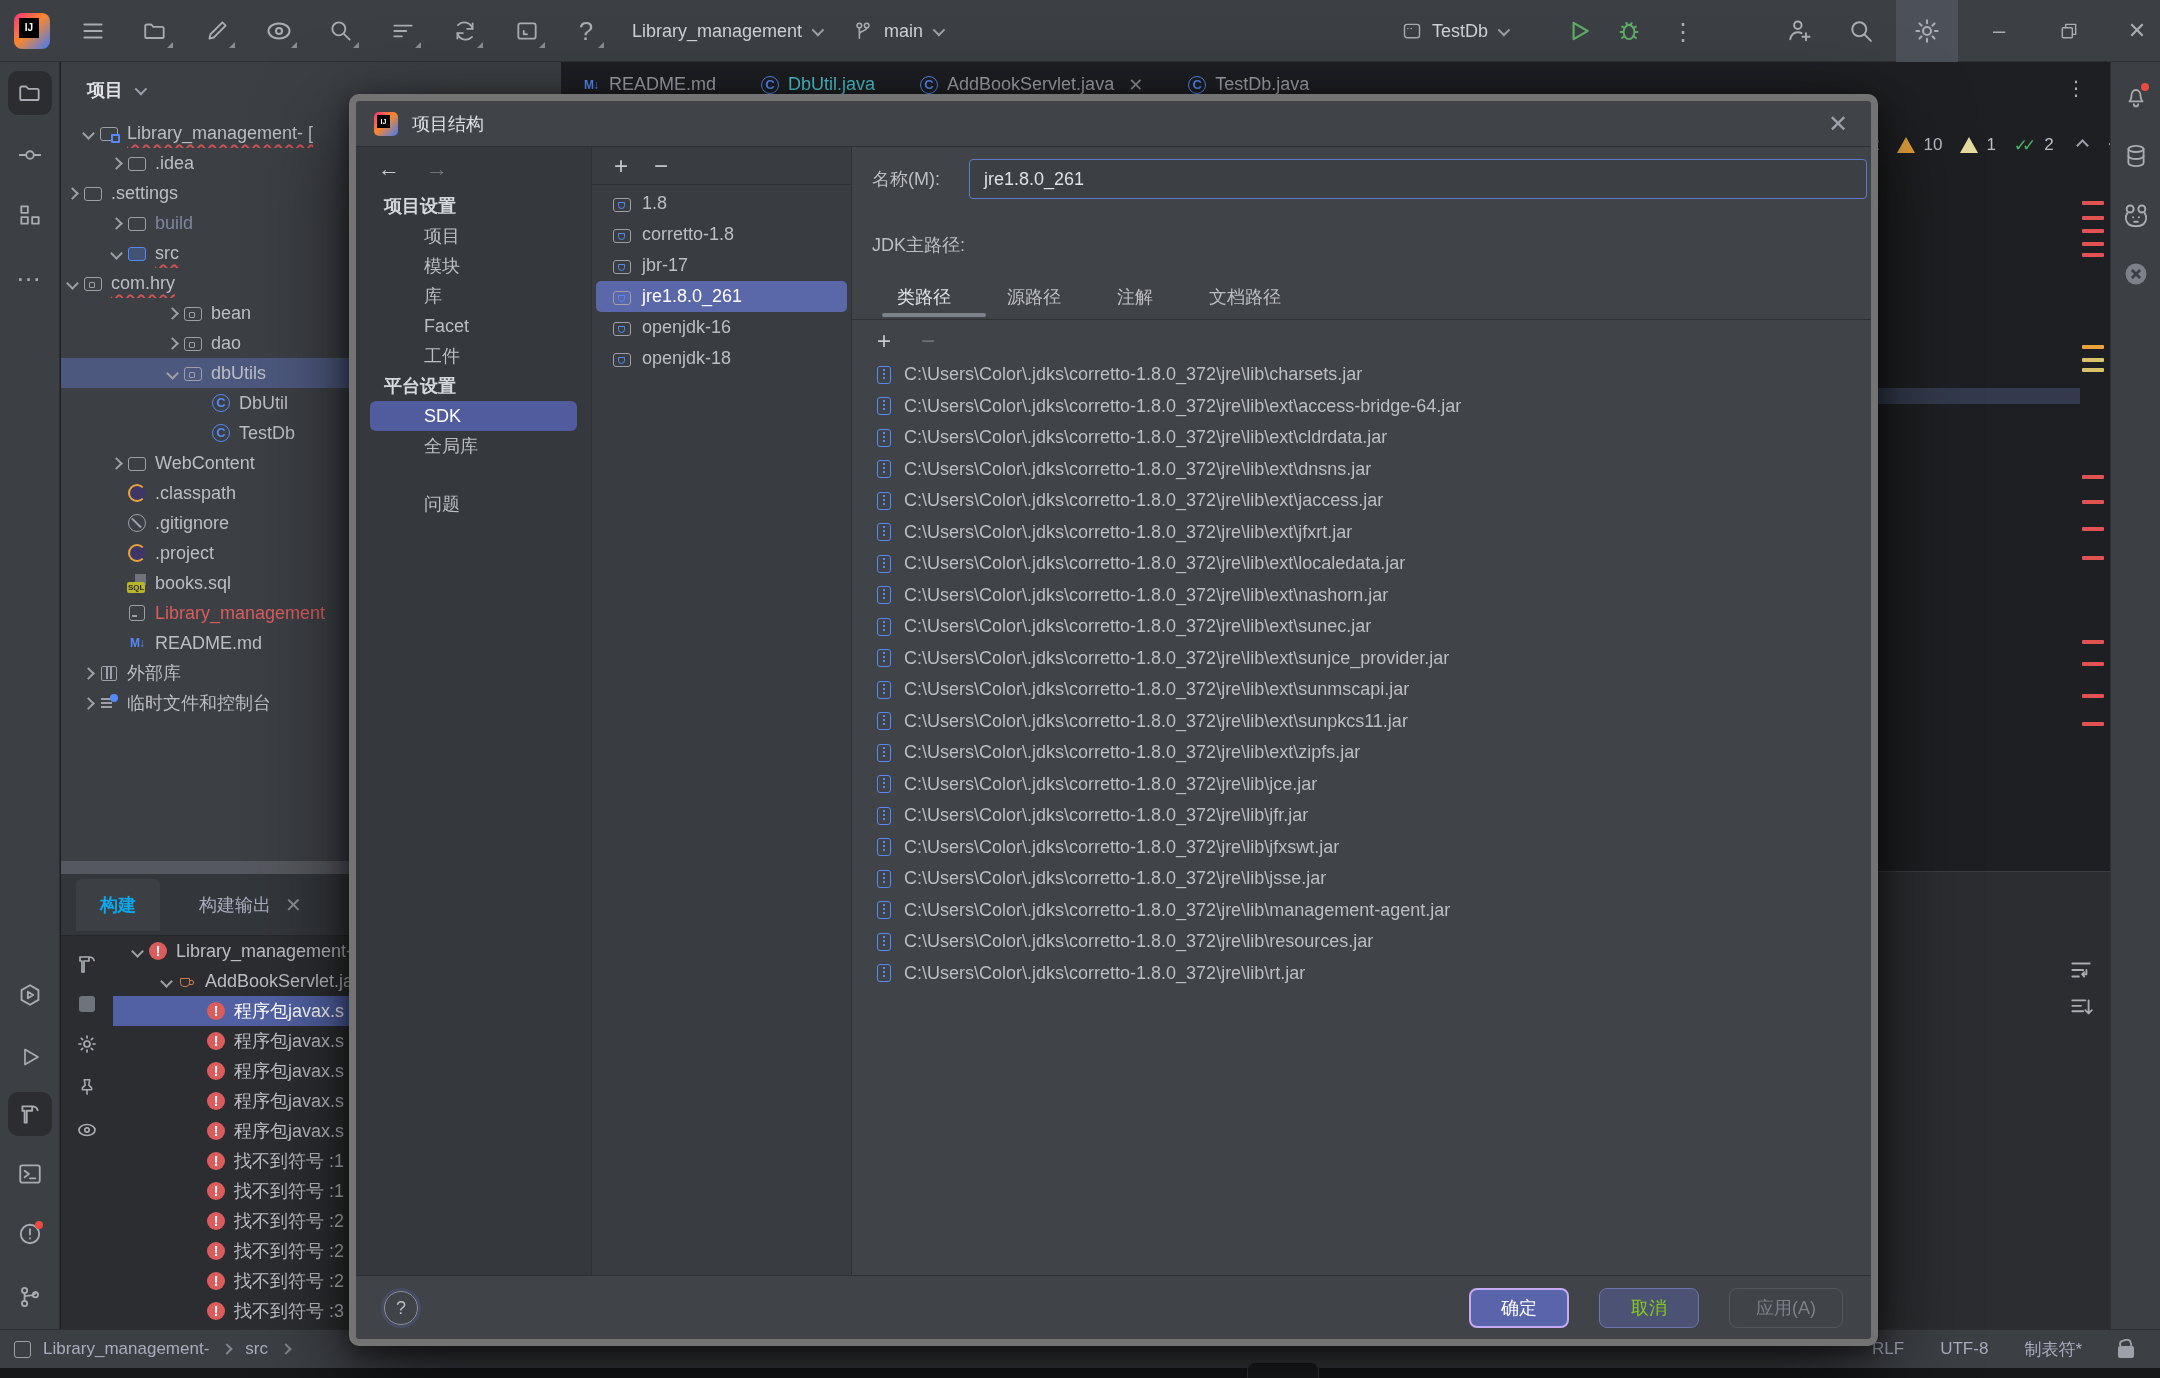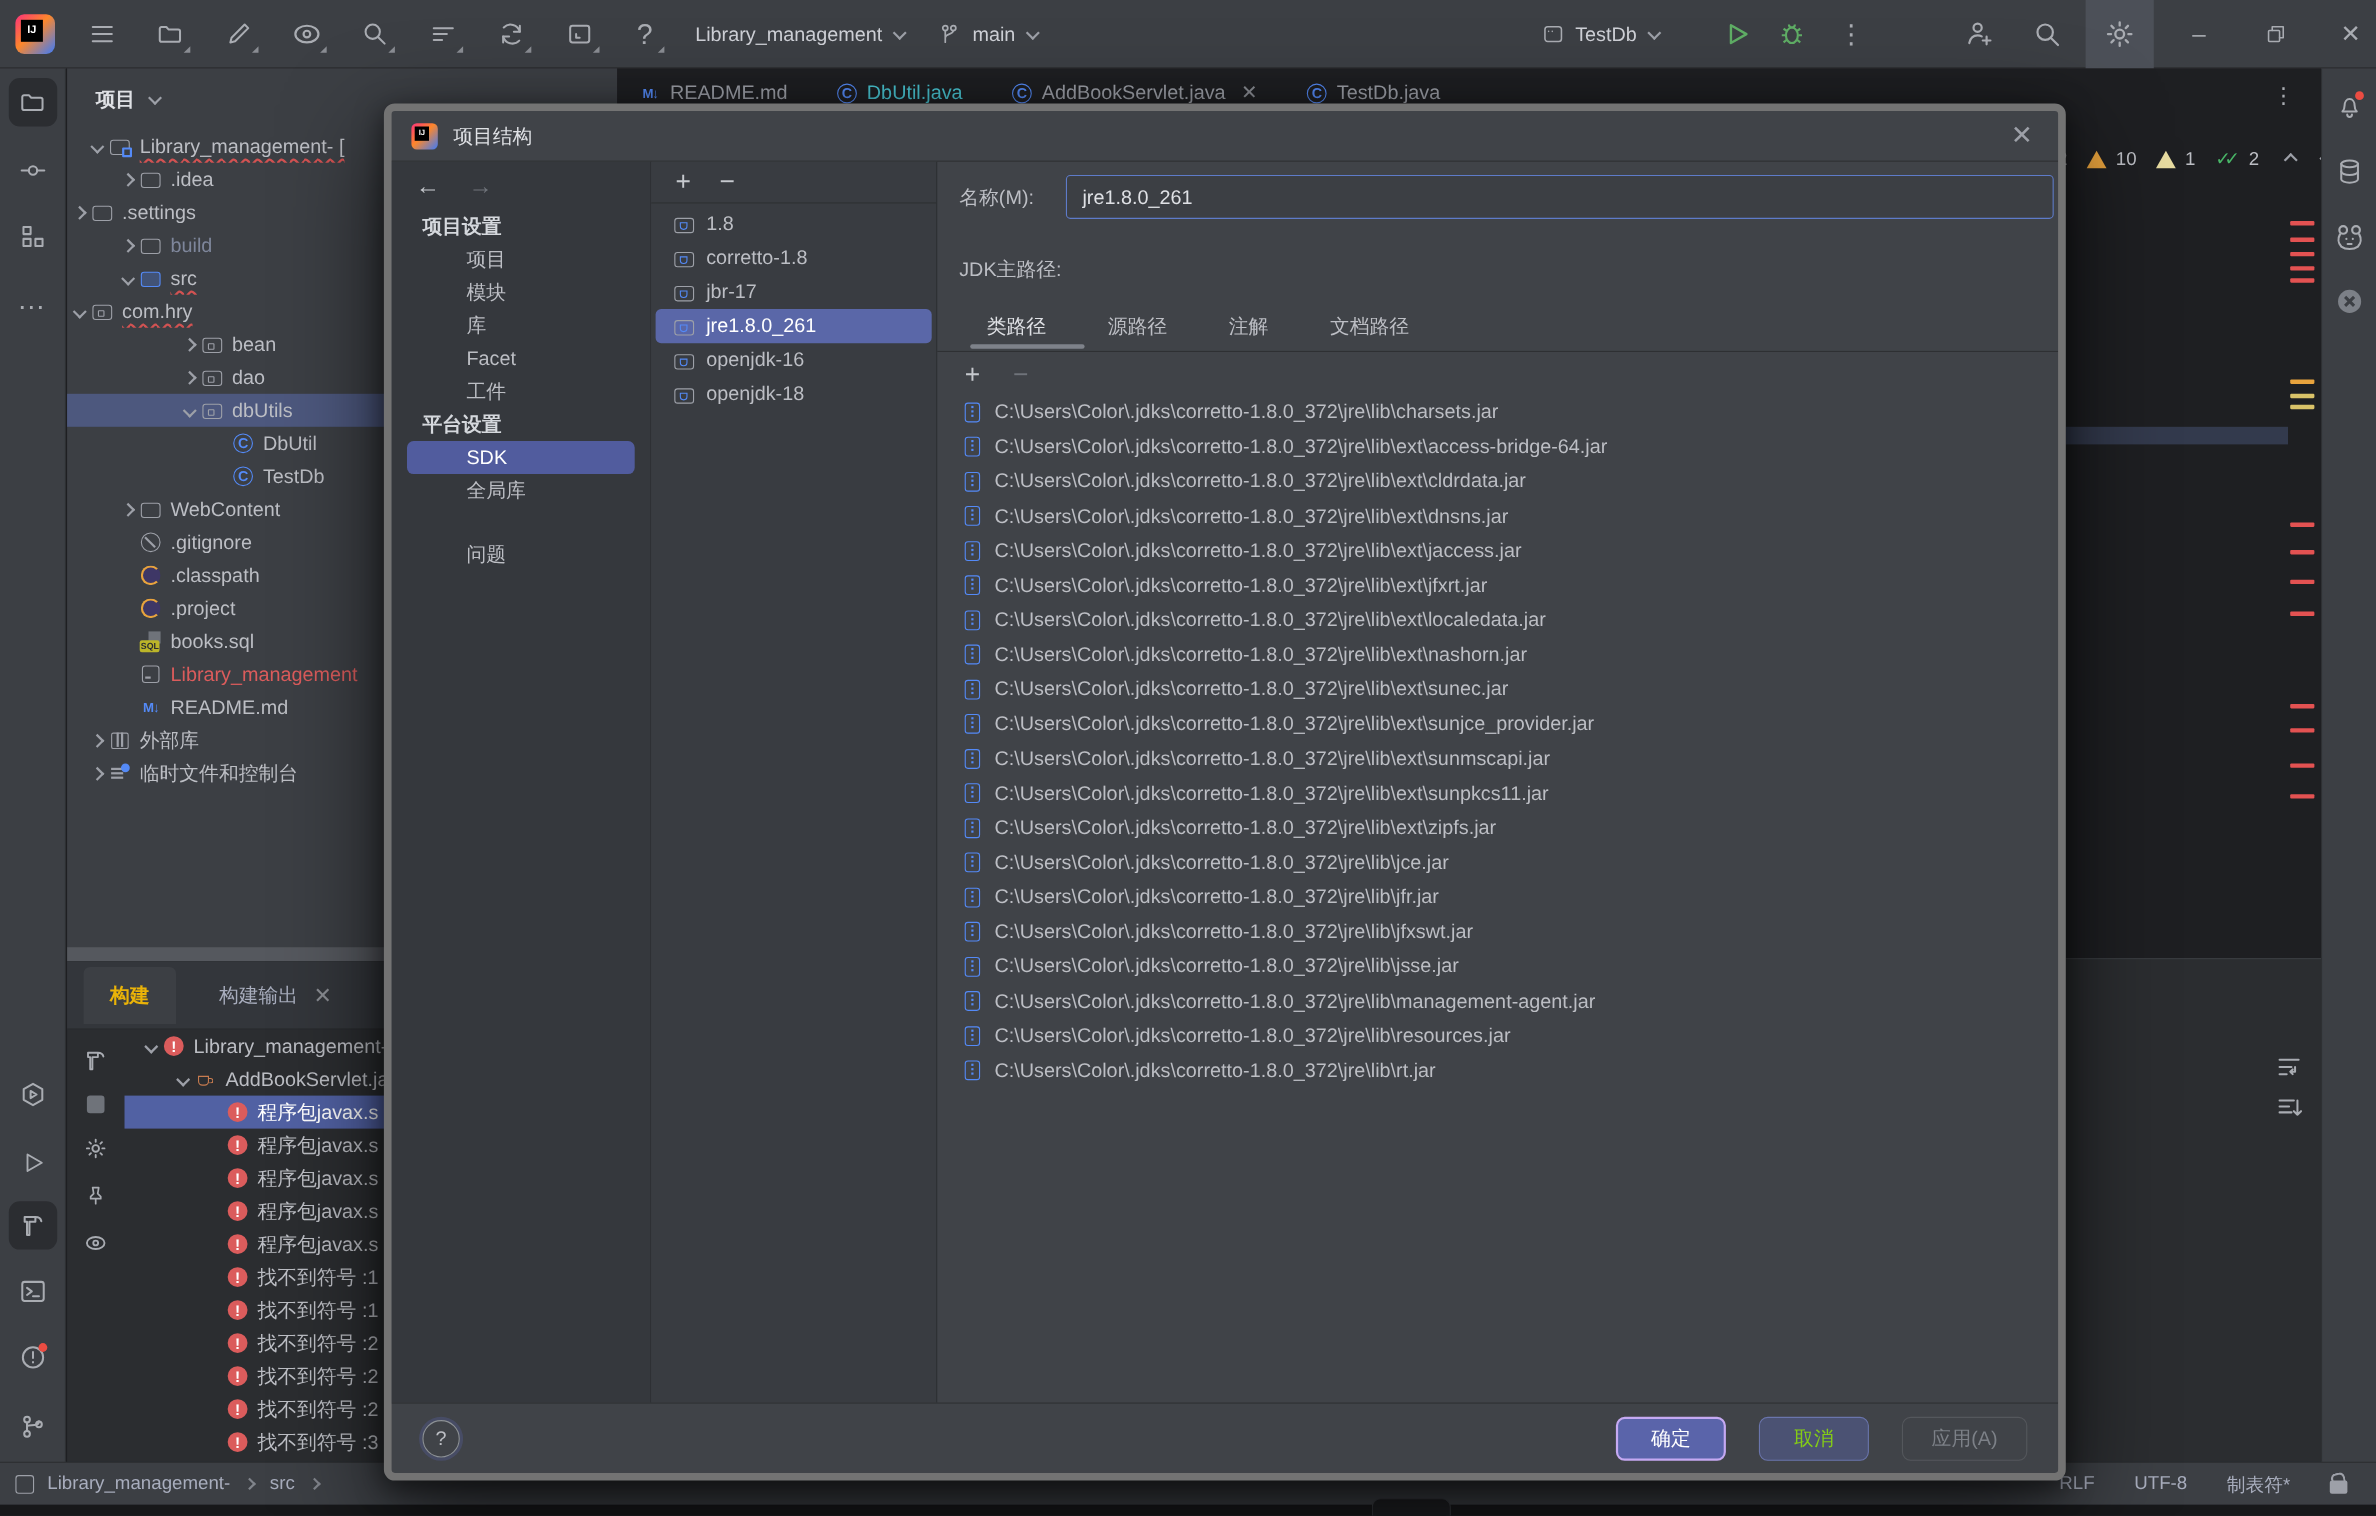--- a/index.html
+++ b/index.html
@@ -73,21 +73,21 @@
   .trow .lbl { margin-left:8px; color:#BCBEC4; }
   .trow.sel { background:#4D587E; }
   .trow.red .lbl { color:#DB5C5C; }
   .trow.excluded .lbl { color:#7E869B; }
   .trow.squig .lbl { text-decoration:underline wavy #D25252 1.5px; text-underline-offset:5px; }
   .splitter { position:absolute; left:61px; top:861px; width:500px; height:13px; background:#55585E; z-index:2; }
 
   
   .build-panel { position:absolute; left:61px; top:874px; width:500px; height:455px; background:#2B2D30; z-index:2; }
   .build-head { height:62px; background:#33363B; border-bottom:1px solid #26282B; position:relative; }
-  .btab-title { position:absolute; left:15px; top:5px; height:52px; padding:0 24px; background:#3C3F44; border-radius:6px 6px 0 0; display:flex; align-items:center; color:#eab308; font-weight:700; }
+  .btab-title { position:absolute; left:15px; top:5px; height:52px; padding:0 24px; background:#3C3F44; border-radius:6px 6px 0 0; display:flex; align-items:center; color:#0ea5e9; font-weight:700; }
   .btab { position:absolute; left:120px; top:0; height:62px; display:flex; align-items:center; gap:14px; padding:0 18px; color:#A8ADBD; }
   .btab .x { color:#8A8D93; font-size:20px; }
   .build-tools { position:absolute; left:0; top:62px; bottom:0; width:52px; display:flex; flex-direction:column; align-items:center; gap:20px; padding-top:16px; }
   .stopsq { width:16px; height:16px; background:#6F737A; border-radius:3px; }
   .build-tree { position:absolute; left:52px; top:62px; right:0; bottom:0; overflow:hidden; }
 
   
   .editor-bg { position:absolute; left:561px; top:62px; width:1549px; height:809px; background:#1E1F22; z-index:1; }
   .tabsrow { position:absolute; left:561px; top:62px; height:45px; display:flex; align-items:center; gap:44px; padding-left:20px; z-index:1; color:#9DA0A8; }
   .etab { display:flex; align-items:center; gap:8px; }
@@ -510,27 +510,27 @@
         <span class="ic ic-class"></span>
         <span class="lbl">TestDb</span>
       </div>
       <div class="trow" style="padding-left: 44px;">
         <span class="arr arr-col"></span>
         <span class="ic ic-folder"></span>
         <span class="lbl">WebContent</span>
       </div>
       <div class="trow" style="padding-left: 44px;">
         <span class="arr arr-none"></span>
+        <span class="ic ic-eclipse"></span>
+        <span class="lbl">.classpath</span>
+      </div>
+      <div class="trow" style="padding-left: 44px;">
+        <span class="arr arr-none"></span>
         <span class="ic ic-ignore"></span>
         <span class="lbl">.gitignore</span>
-      </div>
-      <div class="trow" style="padding-left: 44px;">
-        <span class="arr arr-none"></span>
-        <span class="ic ic-eclipse"></span>
-        <span class="lbl">.classpath</span>
       </div>
       <div class="trow" style="padding-left: 44px;">
         <span class="arr arr-none"></span>
         <span class="ic ic-eclipse"></span>
         <span class="lbl">.project</span>
       </div>
       <div class="trow" style="padding-left: 44px;">
         <span class="arr arr-none"></span>
         <span class="ic ic-sql"></span>
         <span class="lbl">books.sql</span>

